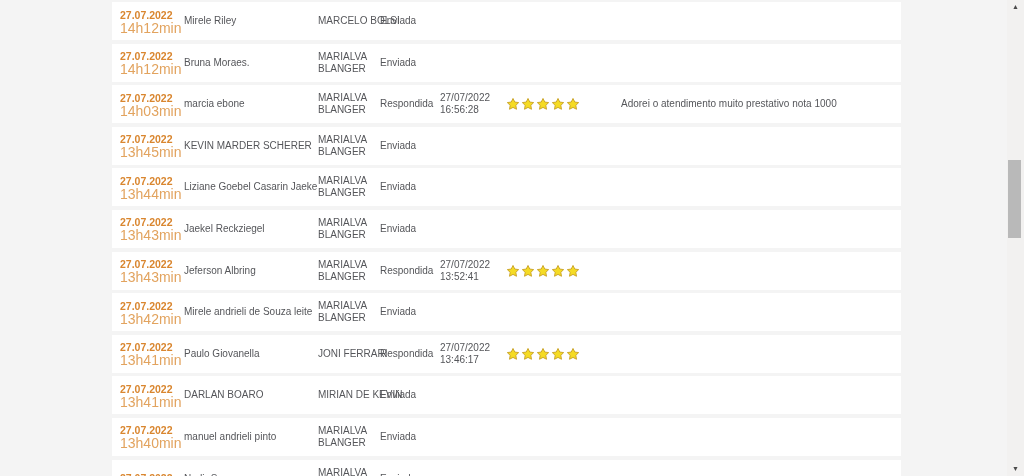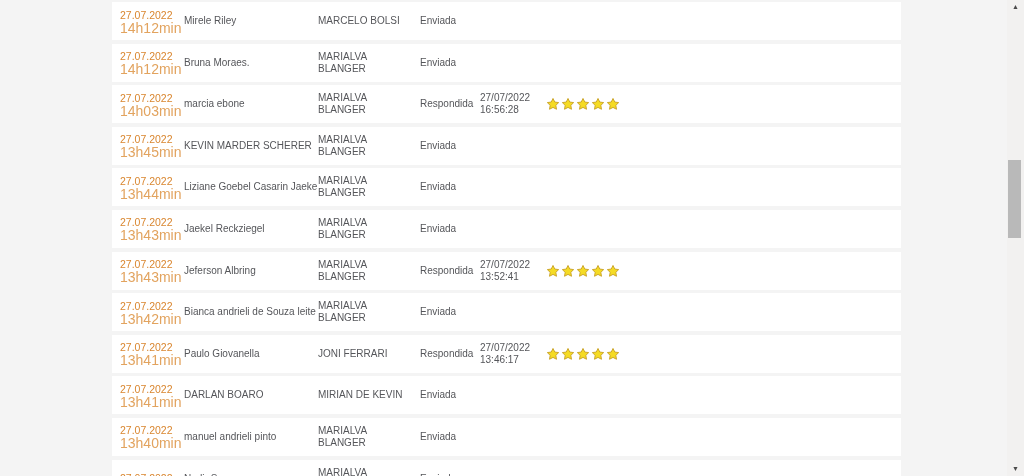--- a/index.html
+++ b/index.html
@@ -23,25 +23,25 @@
     margin-bottom: 3.6px;
     padding-left: 8px;
     font-size: 10px;
     line-height: 12px;
     cursor: pointer;
   }
   .col { flex: 0 0 auto; }
   .col-date  { width: 64px; }
   .col-name  { width: 134px; white-space: nowrap; overflow: hidden; }
   .col-agent { width: 62px; white-space: pre; line-height: 12px; }
-  .col-status{ width: 60px; margin-left: 40px; }
+  .col-status{ width: 60px; }
   .col-rdate { width: 66px; line-height: 12px; }
   .col-stars { width: 94px; display: flex; align-items: center; gap: 1px; }
   .col-comment { flex: 1 1 auto; white-space: nowrap; overflow: hidden; padding-left: 21px; }
-  .date-line { font-weight: normal; font-size: 10.5px; color: #d9862f; line-height: 13px; }
+  .date-line { font-weight: bold; font-size: 10.5px; color: #d9862f; line-height: 13px; }
   .time-line { font-size: 14px; color: #e2a35e; line-height: 12px; }
   .star { display: block; }
   
   .scrollbar {
     position: absolute;
     right: 0; top: 0;
     width: 17px; height: 476px;
     background: #f2f1f0;
   }
   .sb-arrow {
@@ -122,20 +122,21 @@
         <svg class="star" width="14" height="14" viewBox="0 0 24 24">
      <path d="M12 2.5l3 6.1 6.7 1-4.9 4.7 1.2 6.7L12 17.8 6 21l1.2-6.7-4.9-4.7 6.7-1z" fill="#f5db24" stroke="#c9a227" stroke-width="1.6" stroke-linejoin="round"></path>
    </svg>
         <svg class="star" width="14" height="14" viewBox="0 0 24 24">
      <path d="M12 2.5l3 6.1 6.7 1-4.9 4.7 1.2 6.7L12 17.8 6 21l1.2-6.7-4.9-4.7 6.7-1z" fill="#f5db24" stroke="#c9a227" stroke-width="1.6" stroke-linejoin="round"></path>
    </svg>
         <svg class="star" width="14" height="14" viewBox="0 0 24 24">
      <path d="M12 2.5l3 6.1 6.7 1-4.9 4.7 1.2 6.7L12 17.8 6 21l1.2-6.7-4.9-4.7 6.7-1z" fill="#f5db24" stroke="#c9a227" stroke-width="1.6" stroke-linejoin="round"></path>
    </svg>
       </div>
+    <div class="col col-comment">Adorei o atendimento muito prestativo nota 1000</div>
   </div>
 
   <div class="row">
     <div class="col col-date">
       <div class="date-line">27.07.2022</div>
       <div class="time-line">13h45min</div>
     </div>
     <div class="col col-name">KEVIN MARDER SCHERER</div>
     <div class="col col-agent">MARIALVA
 BLANGER</div>
@@ -213,21 +214,21 @@
    </svg>
       </div>
     <div class="col col-comment"></div>
   </div>
 
   <div class="row">
     <div class="col col-date">
       <div class="date-line">27.07.2022</div>
       <div class="time-line">13h42min</div>
     </div>
-    <div class="col col-name">Bianca andrieli de Souza leite</div>
+    <div class="col col-name">Mirele andrieli de Souza leite</div>
     <div class="col col-agent">MARIALVA
 BLANGER</div>
     <div class="col col-status">Enviada</div>
     <div class="col col-rdate">
       <div></div>
       <div></div>
     </div>
     <div class="col col-stars"></div>
     <div class="col col-comment"></div>
   </div>

